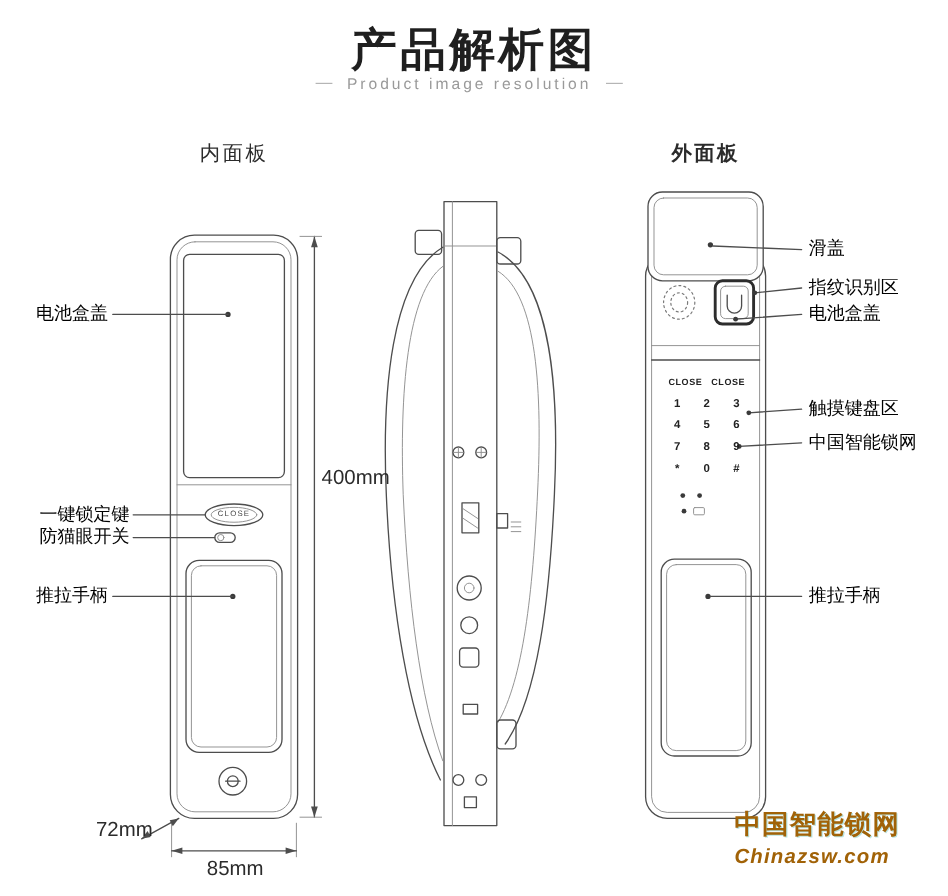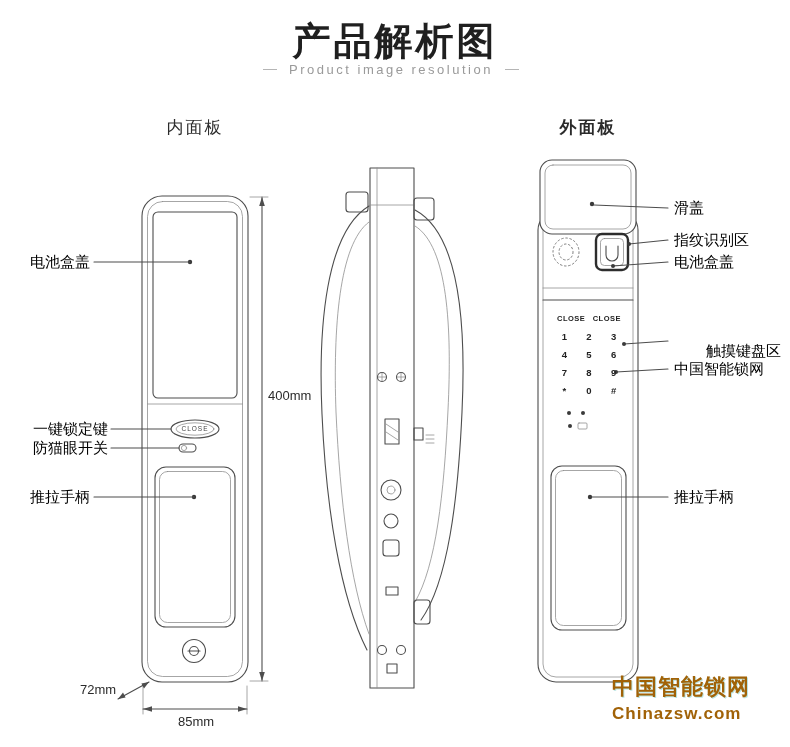--- a/index.html
+++ b/index.html
@@ -20,32 +20,32 @@
     font-size:38px;font-weight:700;color:#1f1f1f;letter-spacing:3px;
   }
   .subtitle{
     position:absolute;left:0;top:62px;width:782px;display:flex;align-items:center;justify-content:center;gap:12px;
     font-size:13px;color:#9a9a9a;letter-spacing:2.5px;
   }
   .subtitle .rule{display:inline-block;width:14px;height:1px;background:#b5b5b5;}
   .heading{position:absolute;font-size:17px;color:#2b2b2b;letter-spacing:2px;text-align:center;width:80px;}
   .label{position:absolute;font-size:15px;line-height:16px;color:#000000;white-space:nowrap;}
   .label.right-align{text-align:center;margin-left:40px;}
-  .dim{position:absolute;font-size:13px;color:#2b2b2b;white-space:nowrap;}
+  .dim{position:absolute;font-size:17px;color:#2b2b2b;white-space:nowrap;}
   .close-btn-text{
     position:absolute;left:171px;top:425px;width:48px;text-align:center;
     font-size:6.5px;letter-spacing:1px;color:#444;
   }
   .keypad{position:absolute;left:552px;top:314px;width:74px;}
   .kp-top{display:flex;justify-content:space-between;padding:0 5px;font-size:7.5px;font-weight:700;color:#222;letter-spacing:0.5px;}
   .kp-grid{display:grid;grid-template-columns:repeat(3,1fr);margin-top:4px;}
   .kp-grid span{height:18px;display:flex;align-items:center;justify-content:center;font-size:9.5px;font-weight:700;color:#222;}
   .watermark{position:absolute;left:612px;top:672px;width:170px;text-align:left;color:#a16207;}
   .watermark .cn{font-size:22px;font-weight:700;letter-spacing:1px;text-shadow:1px 1px 0 rgba(24,165,160,0.3);}
-  .watermark .en{font-size:17px;font-weight:600;letter-spacing:1px;margin-top:2px;}
+  .watermark .en{font-size:17px;font-weight:600;letter-spacing:1px;margin-top:2px;font-style:italic;}
 </style>
 </head>
 <body>
 
 <div class="stage">
 
   <svg class="art" viewBox="0 0 790 747">
 
     <g>
       <rect x="142" y="196" width="106" height="486" rx="20"></rect>
@@ -189,21 +189,21 @@
   <div class="heading" style="left:548px;top:116px;font-weight:bold;">外面板</div>
 
   <div class="label right-align" style="right:700px;top:254px;">电池盒盖</div>
   <div class="label right-align" style="right:682px;top:421px;">一键锁定键</div>
   <div class="label right-align" style="right:682px;top:440px;">防猫眼开关</div>
   <div class="label right-align" style="right:700px;top:489px;">推拉手柄</div>
 
   <div class="label" style="left:674px;top:200px;">滑盖</div>
   <div class="label" style="left:674px;top:232px;text-align:right;">指纹识别区</div>
   <div class="label" style="left:674px;top:254px;">电池盒盖</div>
-  <div class="label" style="left:674px;top:343px;margin-left:32px;">触摸键盘区</div>
+  <div class="label" style="left:674px;top:333px;">触摸键盘区</div>
   <div class="label" style="left:674px;top:361px;">中国智能锁网</div>
   <div class="label" style="left:674px;top:489px;">推拉手柄</div>
 
   <div class="dim" style="left:268px;top:388px;">400mm</div>
   <div class="dim" style="left:80px;top:682px;">72mm</div>
   <div class="dim" style="left:170px;top:714px;width:52px;text-align:center;">85mm</div>
 
   <div class="close-btn-text">CLOSE</div>
 
   <div class="keypad">

